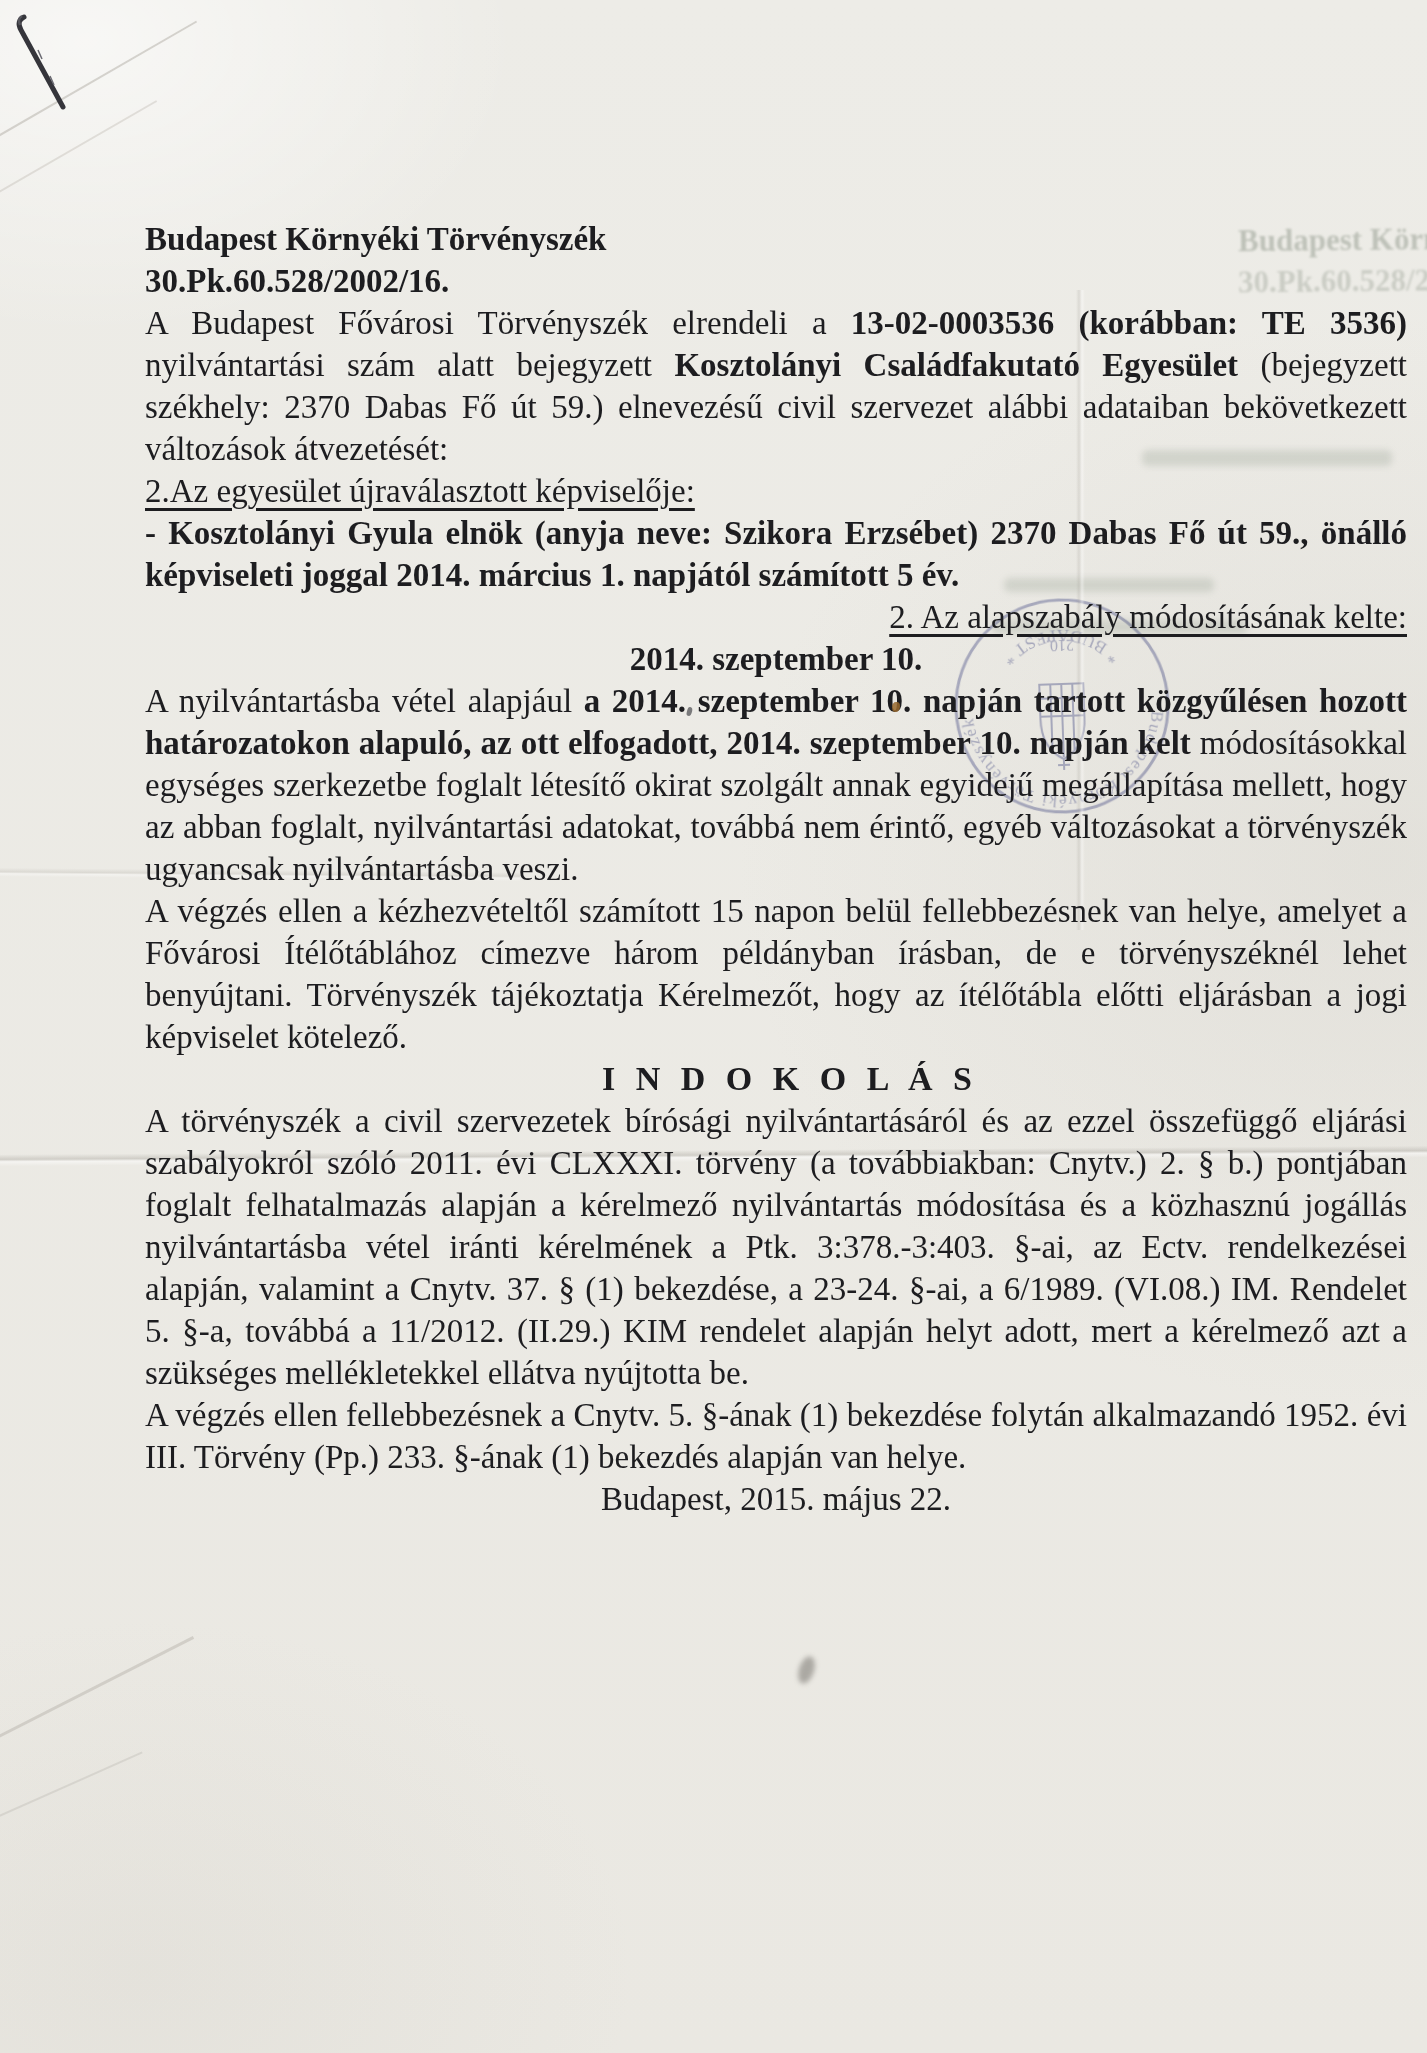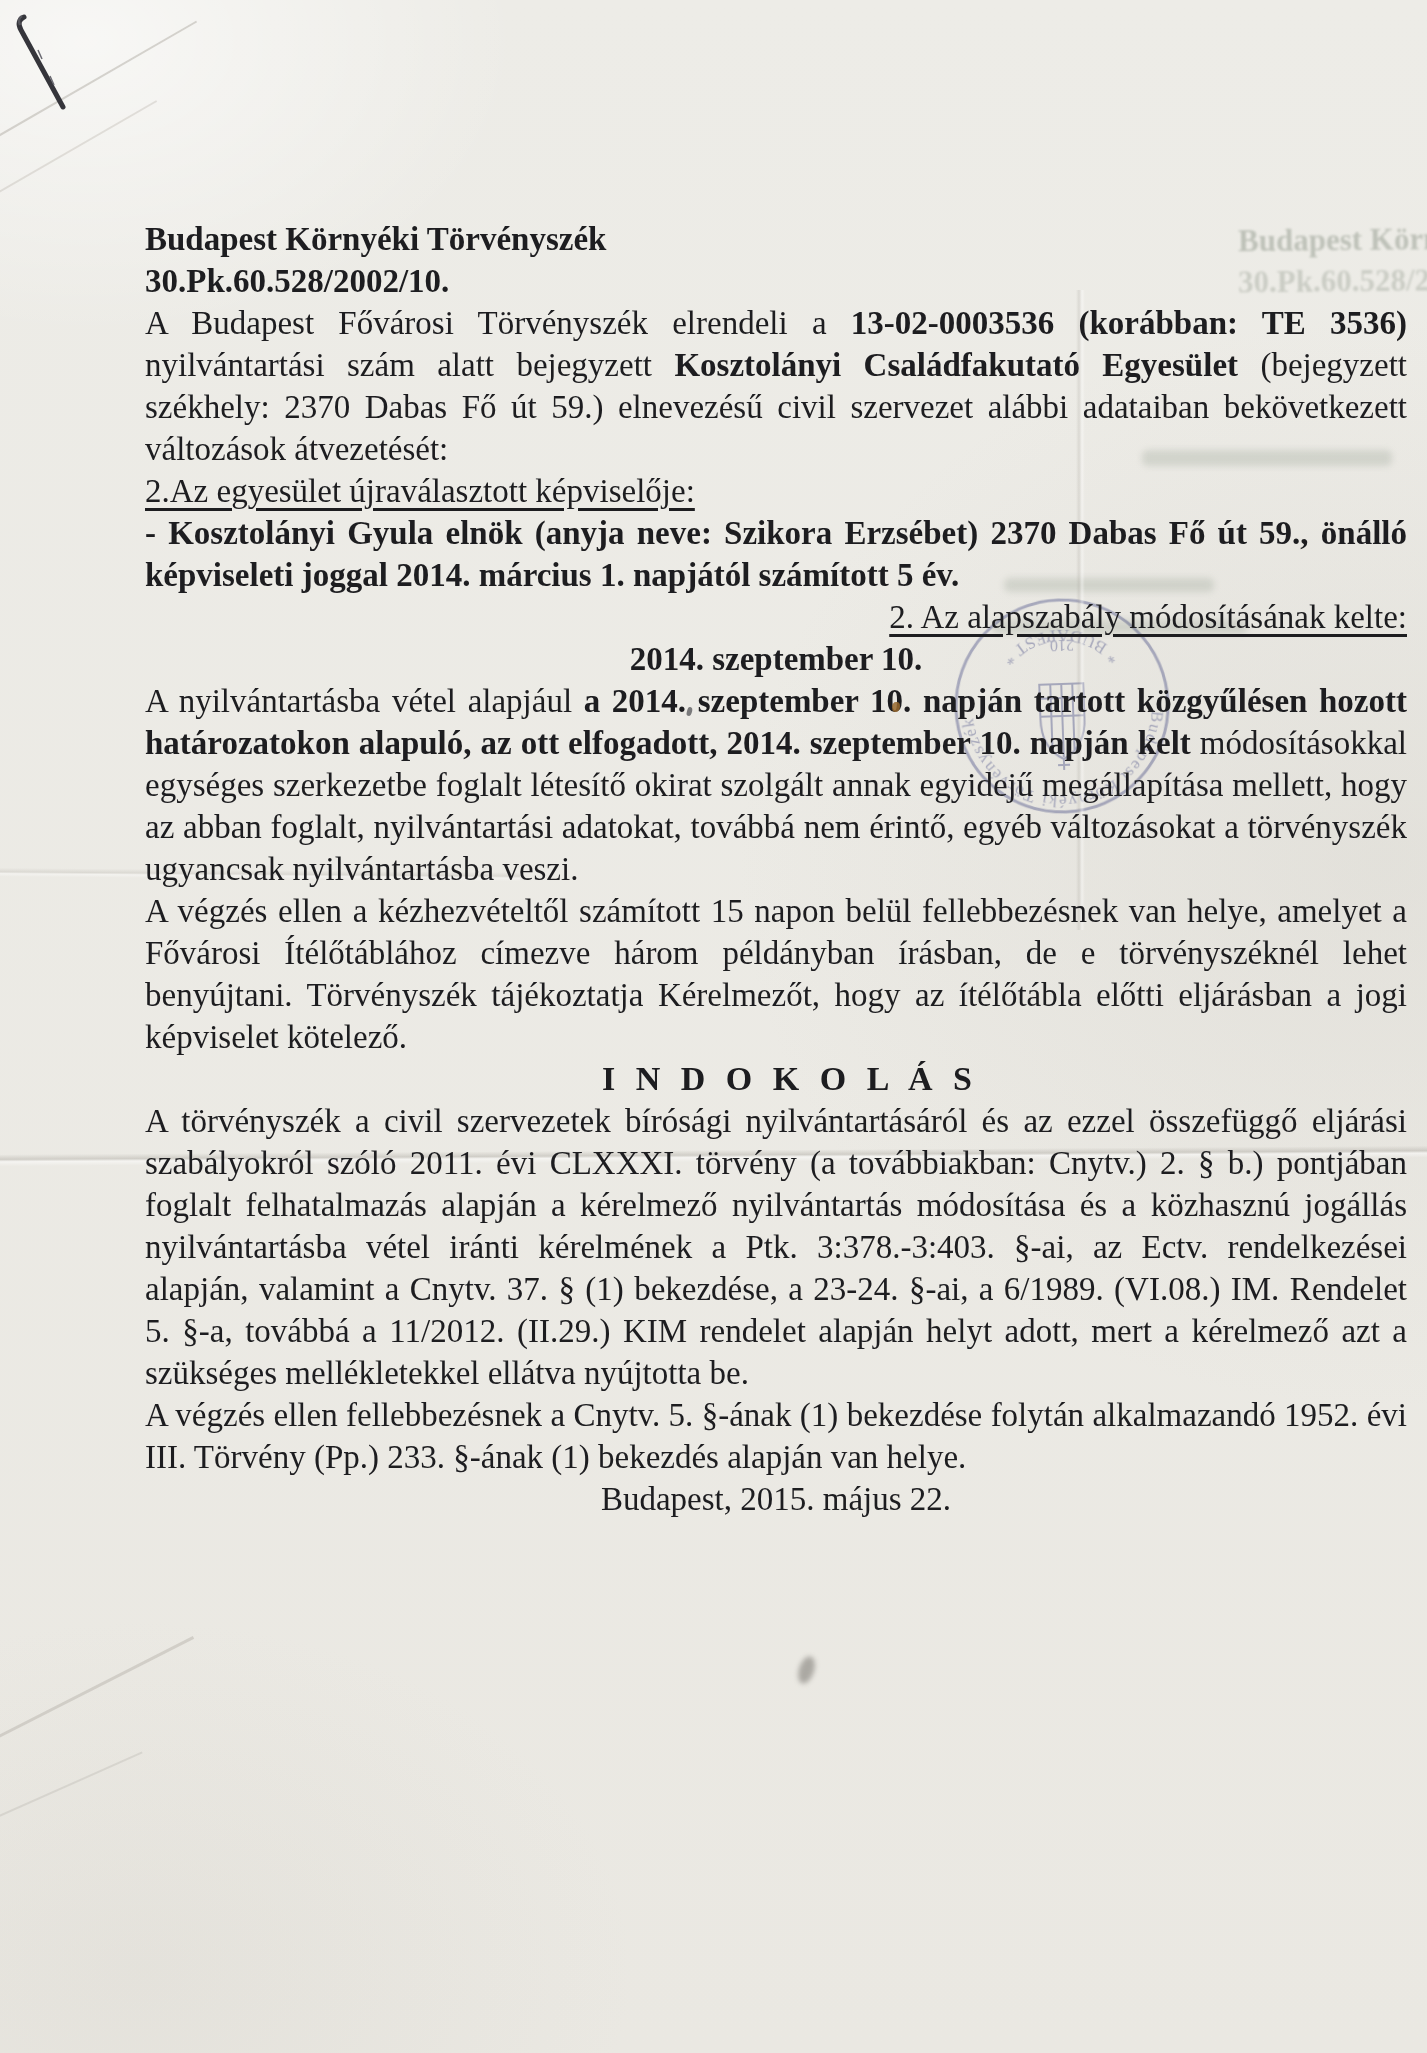--- a/index.html
+++ b/index.html
@@ -147,21 +147,21 @@
       <path d="M -22,34 L -22,0 Q -22,-30 0,-41 Q 22,-30 22,0 L 22,34 Z"></path>
       <path d="M -11,-32 L -11,34 M 0,-39 L 0,34 M 11,-32 L 11,34 M -22,2 L 22,2 M -22,20 L 22,20"></path>
       <path d="M 0,-41 L 0,-52 M -6,-47 L 6,-47"></path>
     </g>
     <text x="116" y="182" text-anchor="middle" font-size="16" fill="#7a7fb0">210.</text>
   </svg>
 
   <div class="col">
 
     <p class="hdr">Budapest Környéki Törvényszék</p>
-    <p class="hdr">30.Pk.60.528/2002/10.</p>
+    <p class="hdr">30.Pk.60.528/2002/16.</p>
 
 
     <p class="p1"><span>A Budapest Fővárosi Törvényszék elrendeli a </span><b>13-02-0003536 (korábban: TE 3536)</b><span> nyilvántartási szám alatt bejegyzett </span><b>Kosztolányi Családfakutató Egyesület</b><span> (bejegyzett székhely: 2370 Dabas Fő út 59.) elnevezésű civil szervezet alábbi adataiban bekövetkezett változások átvezetését:</span></p>
 
     <p class="sec-h">2.Az egyesület újraválasztott képviselője:</p>
 
     <p class="b-par">- Kosztolányi Gyula elnök (anyja neve: Szikora Erzsébet) 2370 Dabas Fő út 59., önálló képviseleti joggal 2014. március 1. napjától számított 5 év.</p>
 
     <p class="sec-h2">2. Az alapszabály módosításának kelte:</p>
 

